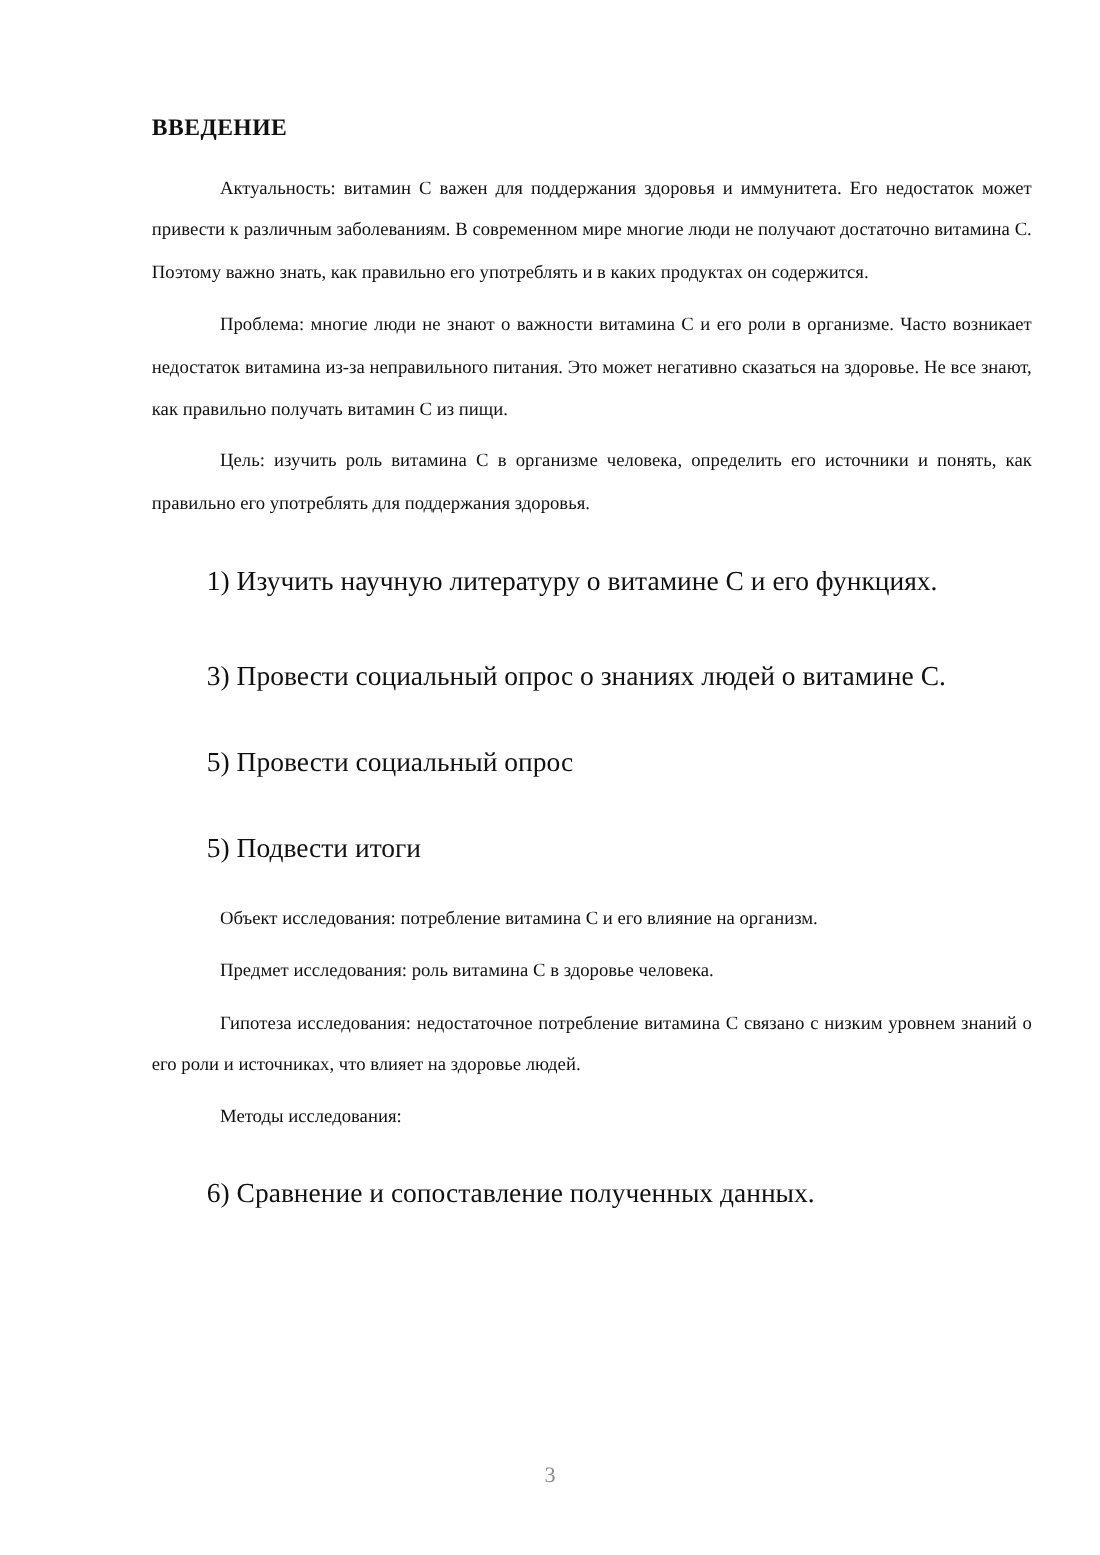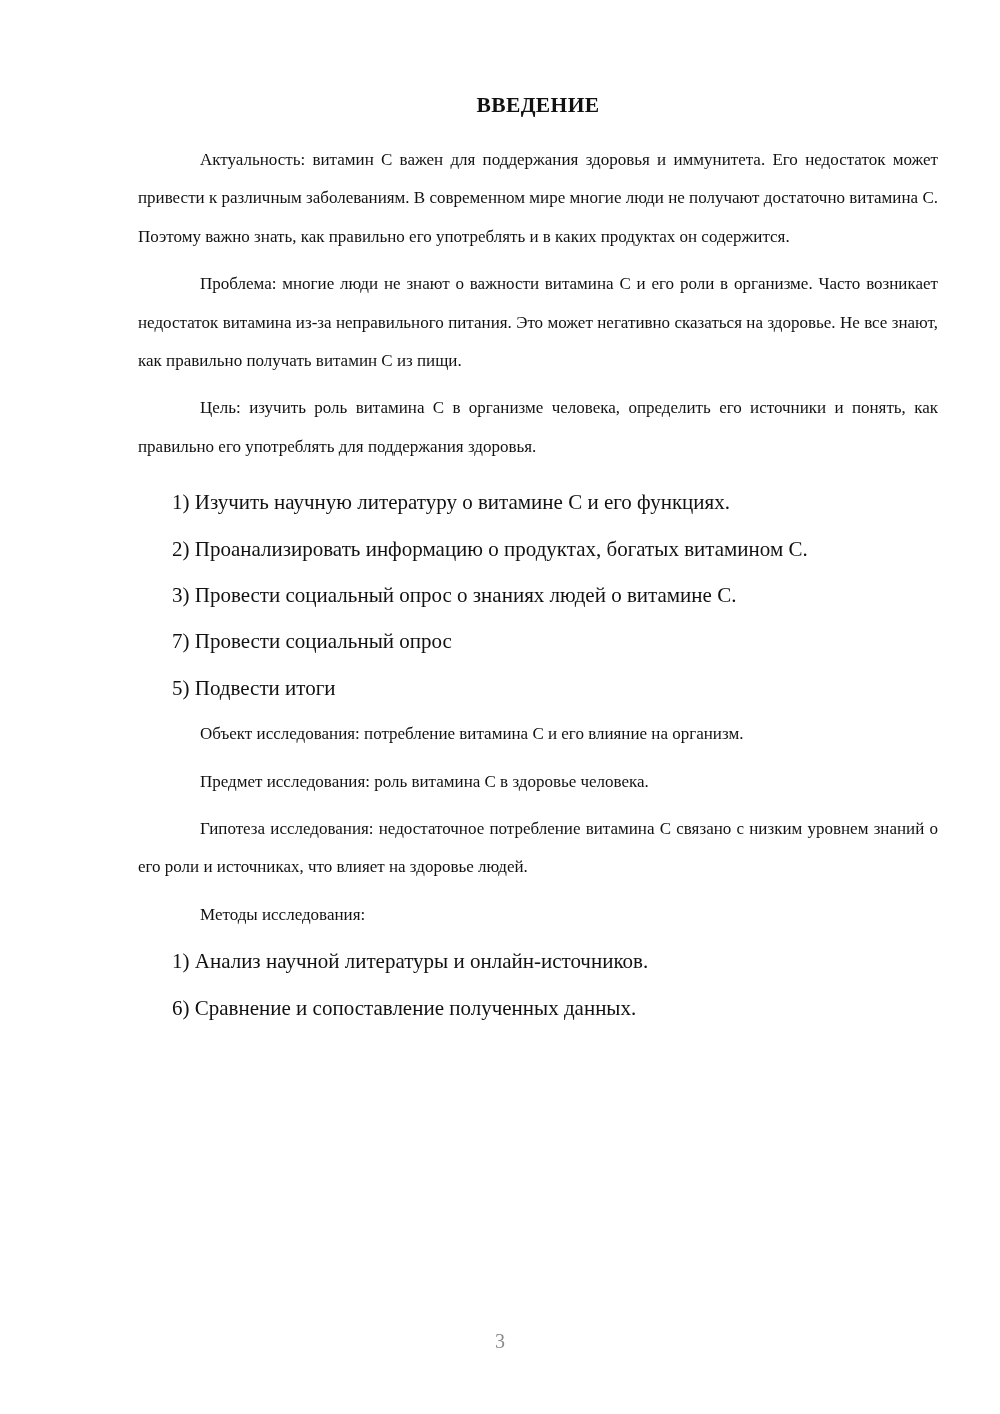--- a/index.html
+++ b/index.html
@@ -19,40 +19,40 @@
   }
   .content {
     position: absolute;
     left: 138px;
     top: 88px;
     width: 800px;
   }
   .doc-title {
     font-size: 21.5px;
     font-weight: bold;
-    text-align: center;
+    text-align: left;
     letter-spacing: 0.4px;
-    margin: 4px 0 22px 0;
+    margin: 15px 0 22px 0;
     line-height: 1.25;
   }
   .para {
     font-size: 17px;
     line-height: 38.4px;
     text-align: justify;
     text-justify: inter-word;
     margin: 0 0 0 0;
     text-indent: 62px;
     hyphens: none;
   }
   .listitem {
-    font-size: 21px;
+    font-size: 25px;
     line-height: 38.4px;
     text-align: justify;
     text-justify: inter-word;
-    margin: 0;
+    margin: 16px;
     text-indent: 34px;
   }
   .gap {
     height: 9px;
   }
   .gap-sm {
     height: 8px;
   }
   .page-number {
     position: absolute;
@@ -86,29 +86,28 @@
 
     <div class="gap"></div>
 
 
     <div class="gap-sm"></div>
 
     <p class="listitem">1) Изучить научную литературу о витамине С и его функциях.</p>
 
     <div class="gap-sm"></div>
 
-    <p class="listitem">2) Проанализировать информацию о продуктах, богатых витамином С.</p>
 
     <div class="gap-sm"></div>
 
     <p class="listitem">3) Провести социальный опрос о знаниях людей о витамине С.</p>
 
     <div class="gap-sm"></div>
 
-    <p class="listitem">7) Провести социальный опрос</p>
+    <p class="listitem">5) Провести социальный опрос</p>
 
     <div class="gap-sm"></div>
 
     <p class="listitem">5) Подвести итоги</p>
 
     <div class="gap-sm"></div>
 
     <p class="para">Объект исследования: потребление витамина С и его влияние на организм.</p>
 
     <div class="gap"></div>
@@ -118,21 +117,20 @@
     <div class="gap"></div>
 
     <p class="para">Гипотеза исследования: недостаточное потребление витамина С связано с низким уровнем знаний о его роли и источниках, что влияет на здоровье людей.</p>
 
     <div class="gap"></div>
 
     <p class="para">Методы исследования:</p>
 
     <div class="gap-sm"></div>
 
-    <p class="listitem">1) Анализ научной литературы и онлайн-источников.</p>
 
     <div class="gap-sm"></div>
 
     <p class="listitem">6) Сравнение и сопоставление полученных данных.</p>
 
     <div class="gap-sm"></div>
 
 
   </div>
 

